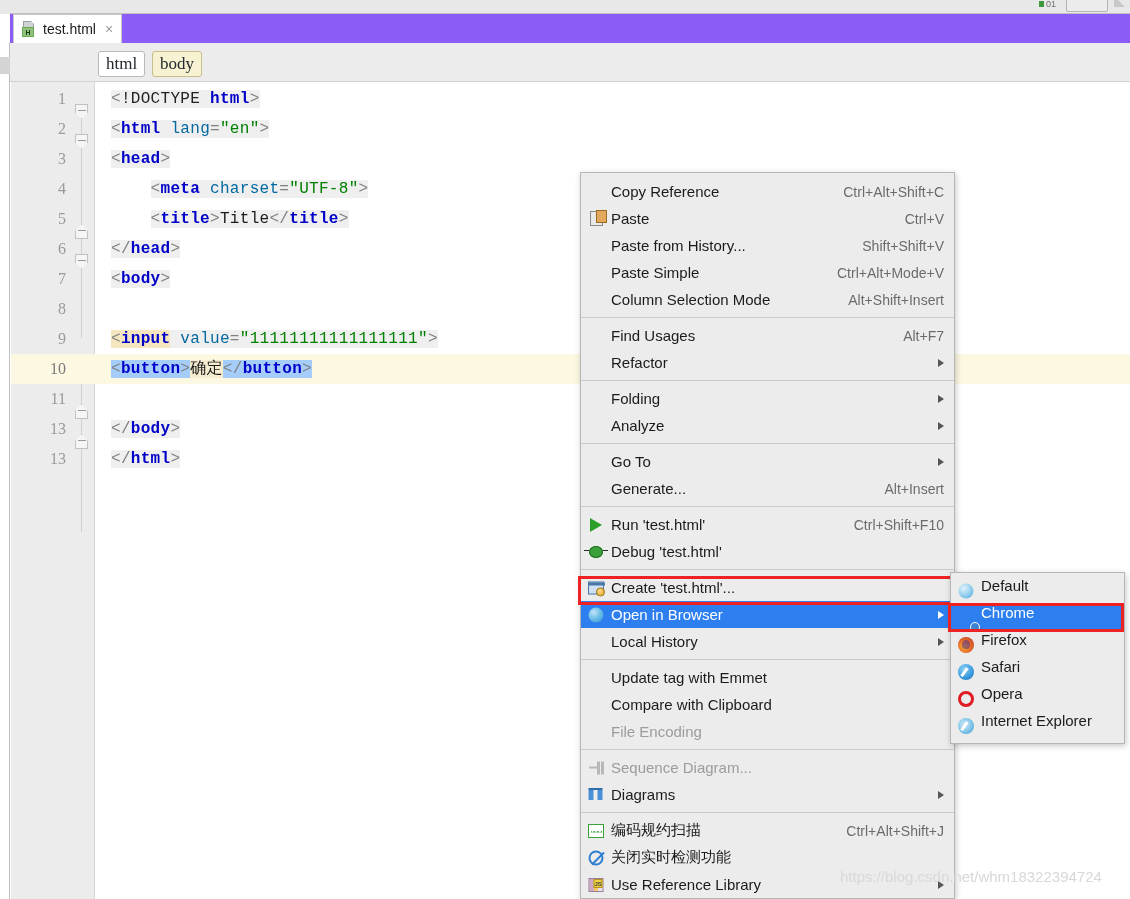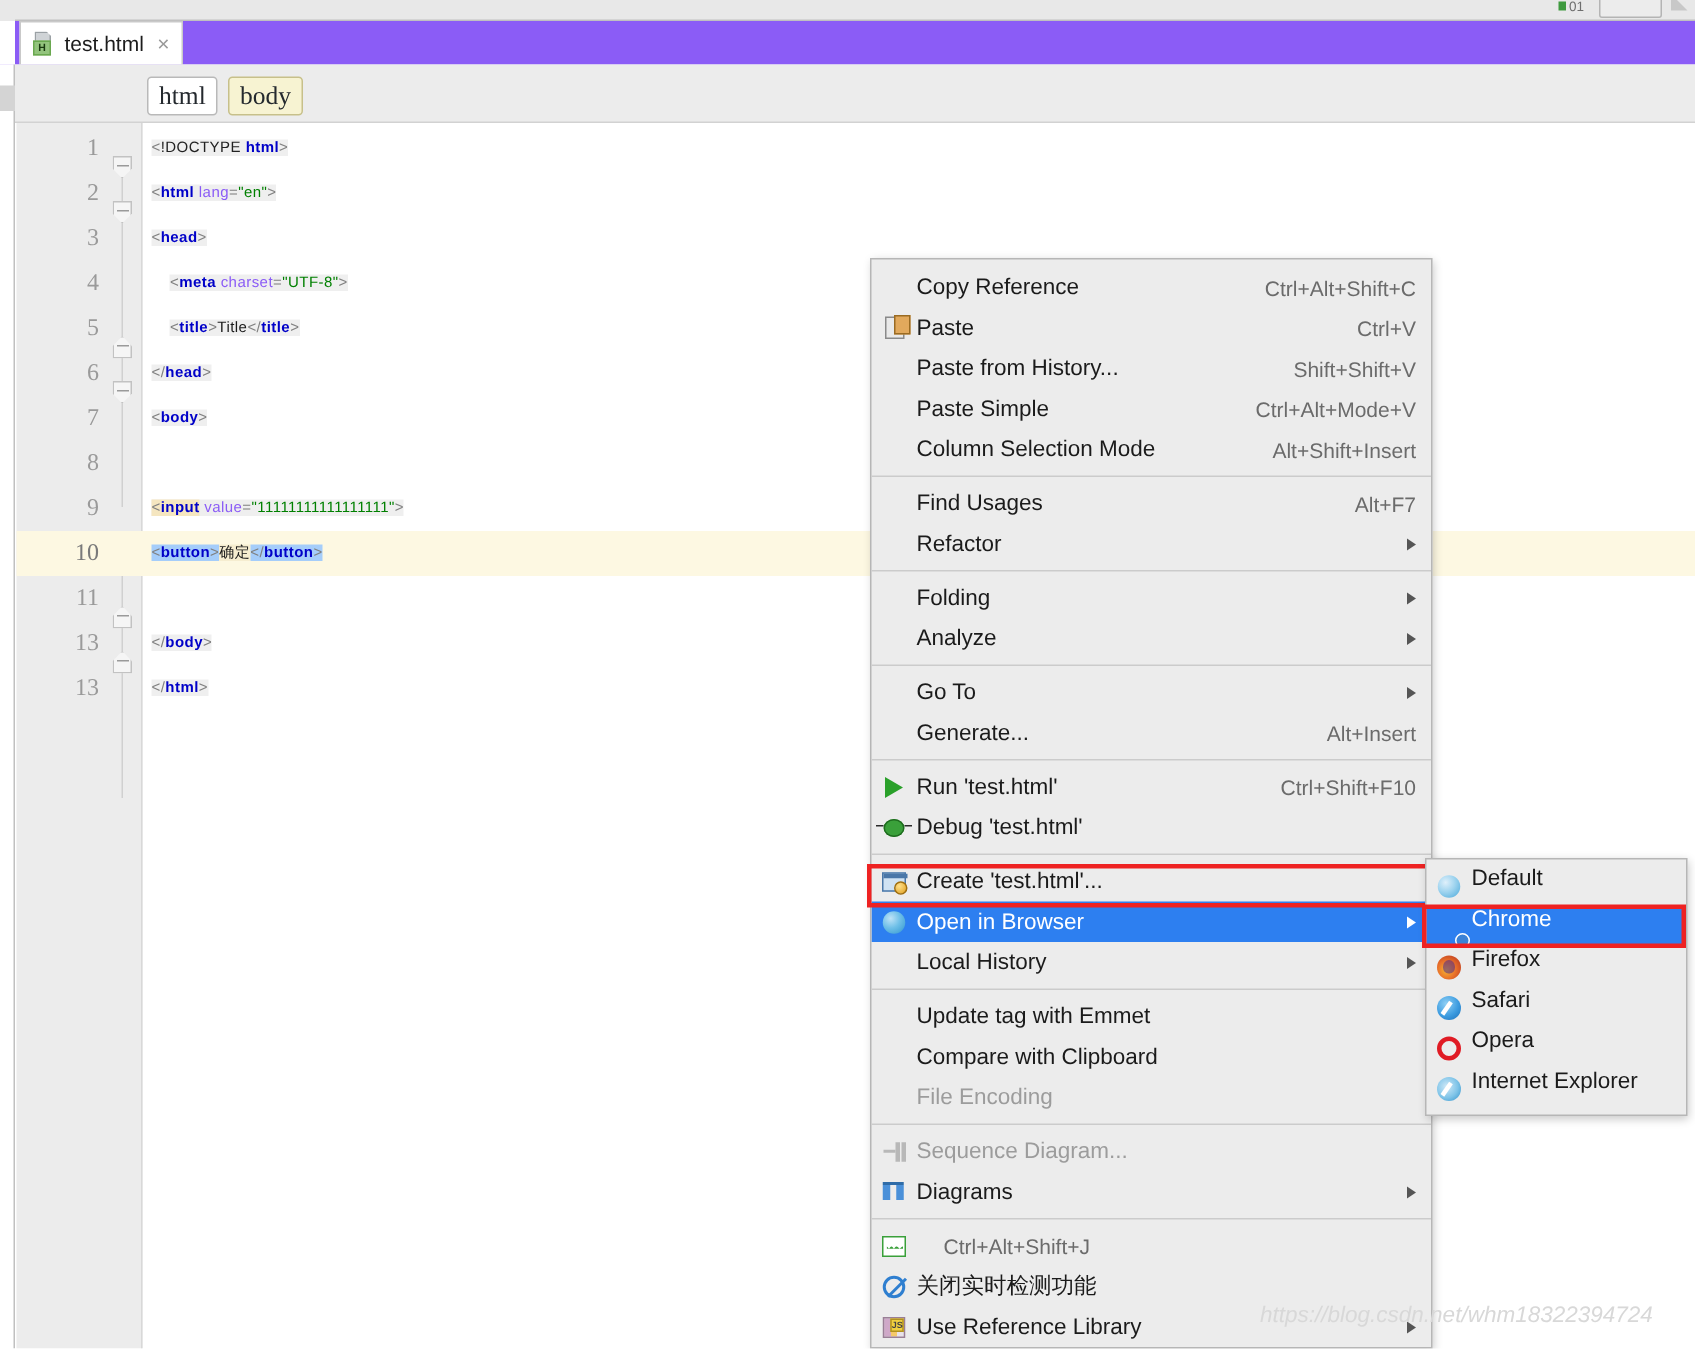--- a/index.html
+++ b/index.html
@@ -79,33 +79,33 @@
     background:#ececec; border-right:1px solid #d8d8d8;
   }
 
   .row { position:absolute; left:0; width:1119px; height:30px; }
   .ln {
     position:absolute; left:0; top:0; width:55px; height:30px;
     text-align:right; line-height:30px;
     font-family:"Liberation Serif", serif; font-size:16px; color:#9a9a9a;
   }
   .code {
-    position:absolute; left:90px; top:0; height:30px; line-height:30px;
+    position:absolute; left:100px; top:0; height:30px; line-height:30px;
     white-space:pre;
-    font-family:Liberation Sans, sans-serif;
-    font-size:10px; letter-spacing:0.3px;
+    font-family:Liberation Mono, monospace;
+    font-size:16px; letter-spacing:0.3px;
   }
   .code .tk { background:#efefef; }
   .row.cur { background:#fdf8e2; }
   .row.cur .ln { color:#7a7a7a; }
 
   
   .br { color:#808080; }      
   .tg { color:#0000c8; font-weight:bold; }   
-  .at { color:#8b5cf6; }      
+  .at { color:#0369a1; }      
   .vl { color:#008000; }      
   .tx { color:#1a1a1a; }      
   .dt { color:#222222; }      
 
   .sel { background:#a5cdfa; }
   .selcream { background:#f6edd0; }
   .hl-input { background:#f5e6c0; }
 
   
   .fold {
@@ -201,21 +201,21 @@
     background:radial-gradient(circle at 40% 60%, #f7b733 0%, #e8702a 45%, #b12c1e 100%); }
   .bFire::after { content:""; position:absolute; left:4px; top:3px; width:8px;height:9px;border-radius:50% 50% 45% 45%; background:#4a2a8a; opacity:.55; }
   .bSaf { width:16px;height:16px;border-radius:50%;
     background:radial-gradient(circle at 38% 32%, #8fd0f5 0%, #3d9ce0 55%, #1d6fb8 100%); }
   .bSaf::after { content:""; position:absolute; left:5px; top:3px; width:2.5px;height:10px;background:#fff; transform:rotate(35deg); }
   .bOp { width:16px;height:16px;border-radius:50%;border:3px solid #e01b24; }
 
   
   .wm {
     position:absolute; left:840px; top:868px; font-size:15px; color:#d8d8d8;
-    font-family:"Liberation Sans",sans-serif; z-index:90; white-space:nowrap;font-style:italic;
+    font-family:"Liberation Sans",sans-serif; z-index:90; white-space:nowrap;
   }
 </style>
 </head>
 <body>
 
 <div id="app">
 
   <div class="top-strip">
     <div class="ts-left"></div>
     <div class="ts-dot"></div>
@@ -508,20 +508,21 @@
     </div>
 
     <div class="sep"></div>
 
     <div class="mi">
       <span class="ico">
           <span class="scanner i-center">
             <span class="w"></span>
           </span>
         </span>
+      <span class="lbl">编码规约扫描</span>
       <span class="sc">Ctrl+Alt+Shift+J</span>
     </div>
 
     <div class="mi">
       <span class="ico">
           <span class="noentry i-center">
             <span class="sl"></span>
           </span>
         </span>
       <span class="lbl">关闭实时检测功能</span>

